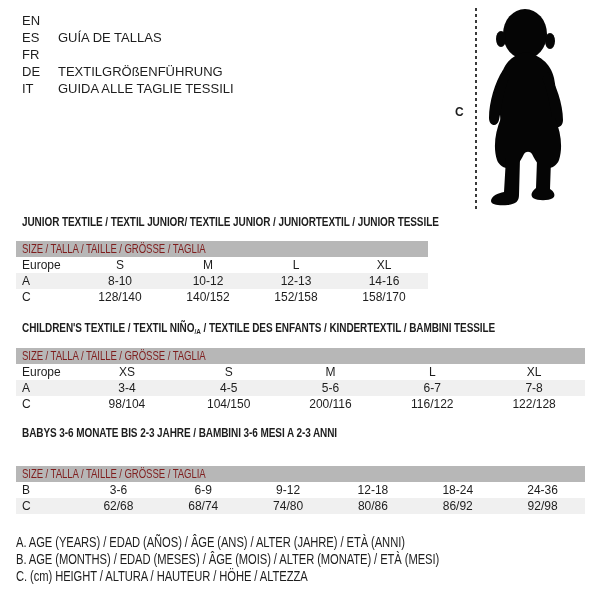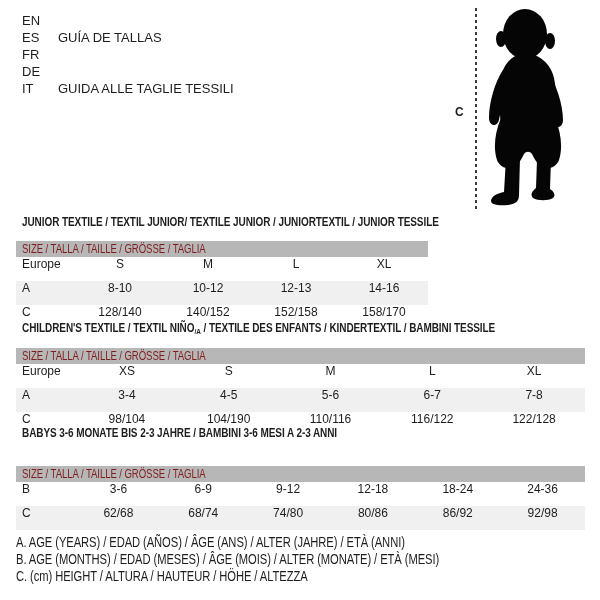--- a/index.html
+++ b/index.html
@@ -25,21 +25,21 @@
   .ttl-children { top:320px; }
   .ttl-babies { top:425px; }
   .sub { font-size:8px; vertical-align:-2px; letter-spacing:0; }
   
   .tbl { position:absolute; left:16px; font-size:12px; }
   .tbl-junior { top:241px; width:412px; }
   .tbl-children { top:348px; width:569px; }
   .tbl-babies { top:466px; width:569px; }
   .bar { height:16px; background:#b7b7b7; display:flex; align-items:center;
          padding-left:6px; color:#7f1d1d;text-align:center; }
-  .trow { height:24px; display:flex; }
+  .trow { height:16px; display:flex; align-items:center; }
   .trow.shade { background:#f0f0f0; }
   .lab { width:54px; flex:0 0 54px; padding-left:6px; }
   .cell { flex:1; text-align:center; }
   
   .notes { position:absolute; left:16px; top:534px; font-weight:400; font-size:14px; line-height:17px; }
 </style>
 </head>
 <body>
 
 <div class="canvas">
@@ -50,20 +50,21 @@
     </div>
     <div class="lang-row">
       <span class="lang-code">ES</span>
       <span class="lang-label">GUÍA DE TALLAS</span>
     </div>
     <div class="lang-row">
       <span class="lang-code">FR</span>
     </div>
     <div class="lang-row">
       <span class="lang-code">DE</span>
+      <span class="lang-label">TEXTILGRÖßENFÜHRUNG</span>
     </div>
     <div class="lang-row">
       <span class="lang-code">IT</span>
       <span class="lang-label">GUIDA ALLE TAGLIE TESSILI</span>
     </div>
   </div>
 
   <div class="dash-line"></div>
   <div class="c-marker">C</div>
   <svg class="baby" width="100" height="200" viewBox="0 0 100 200" aria-hidden="true">
@@ -129,22 +130,22 @@
       <span class="lab">A</span>
       <span class="cell">3-4</span>
       <span class="cell">4-5</span>
       <span class="cell">5-6</span>
       <span class="cell">6-7</span>
       <span class="cell">7-8</span>
     </div>
     <div class="trow">
       <span class="lab">C</span>
       <span class="cell">98/104</span>
-      <span class="cell">104/190</span>
-      <span class="cell">110/116</span>
+      <span class="cell">104/150</span>
+      <span class="cell">200/116</span>
       <span class="cell">116/122</span>
       <span class="cell">122/128</span>
     </div>
   </div>
 
   <div class="ttl ttl-babies">
     <div><span class="cond">BABYS 3-6 MONATE BIS 2-3 JAHRE / BAMBINI 3-6 MESI A 2-3 ANNI</span></div>
   </div>
   <div class="tbl tbl-babies">
     <div class="bar">

